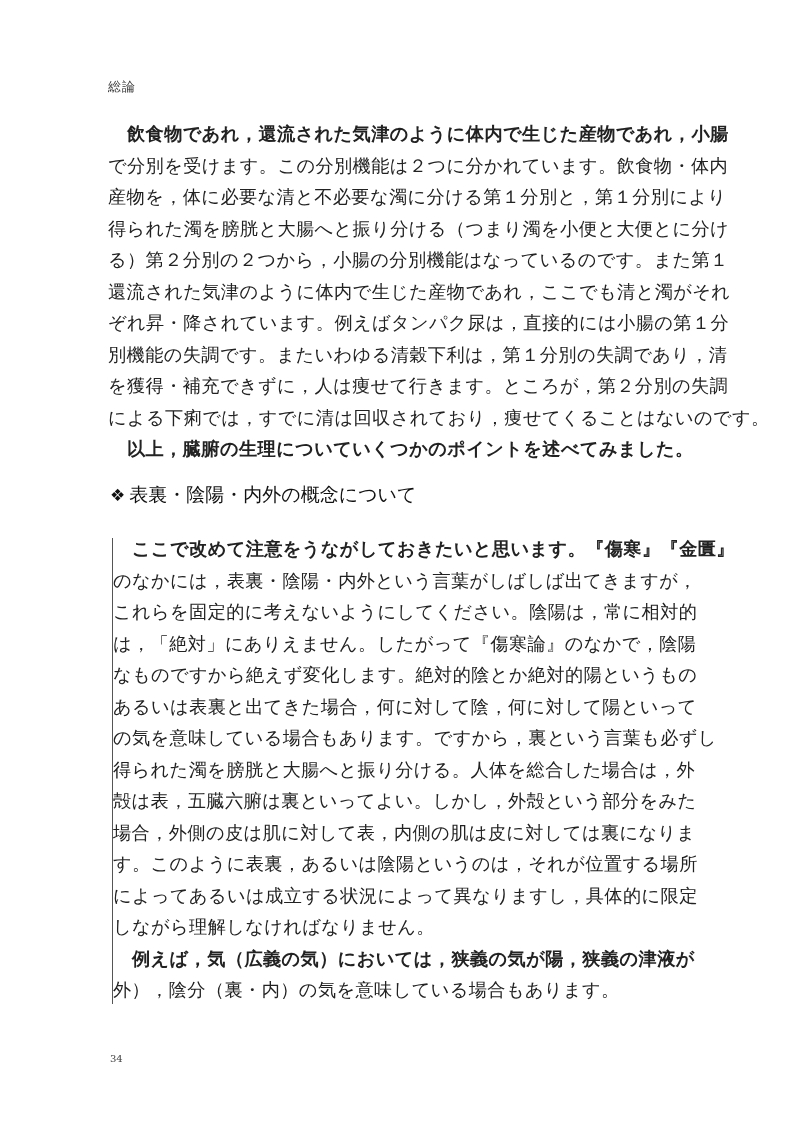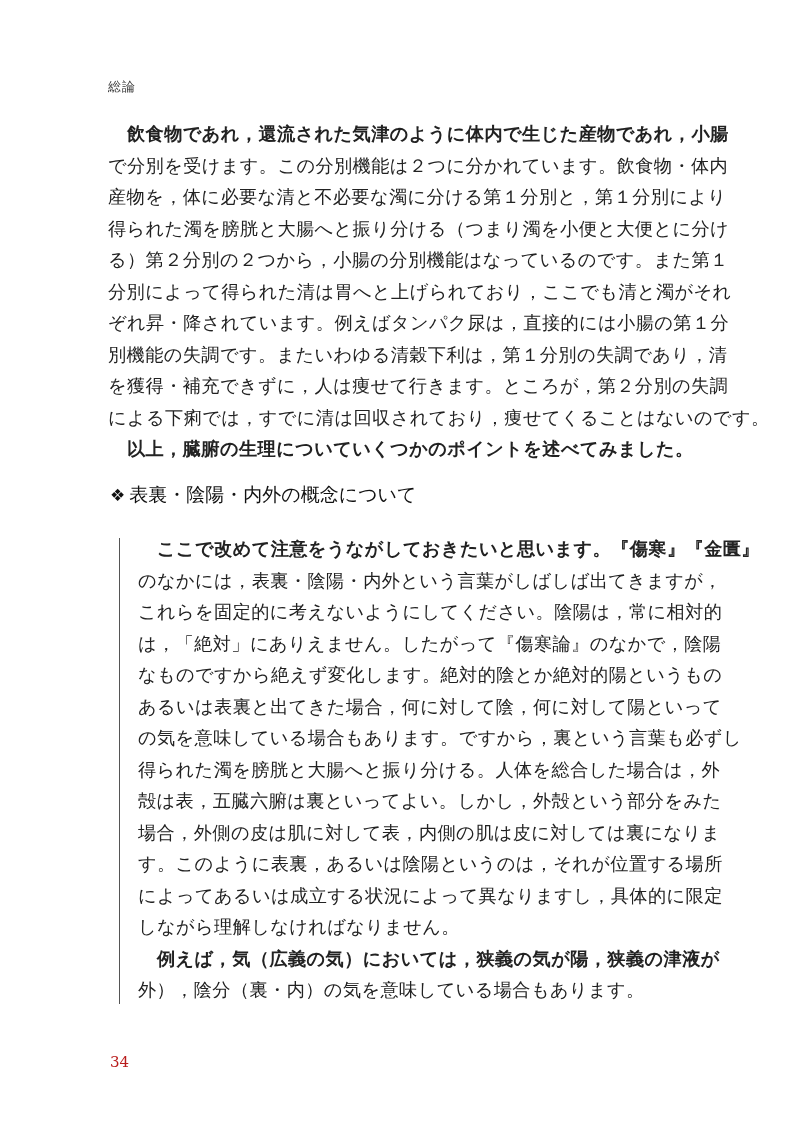--- a/index.html
+++ b/index.html
@@ -52,55 +52,54 @@
       display: flex;
       align-items: center;
     }
     .section-heading .diamond {
       font-size: 17px;
       margin-right: 4px;
       color: #111111;
     }
     .quote-block {
       position: absolute;
-      left: 119px;
+      left: 112px;
       top: 538px;
       width: 582px;
       border-left: 1.5px solid #555555;
-      padding-left: 18px;
       height: 466px;
     }
     .quote-block .line {
       font-size: 18.2px;
     }
     .quote-block .inner {
       position: relative;
       top: -5px;
     }
     .page-number {
       position: absolute;
       left: 110px;
       top: 1053px;
-      font-size: 15px;
+      font-size: 10px;
       font-family: "DejaVu Serif", "Liberation Serif", serif;
-      color: #b91c1c;
+      color: #404040;
     }
   </style>
 </head>
 <body>
 
 <div class="running-head">総論</div>
 
 <div class="body-block">
   <div class="line indent">飲食物であれ，還流された気津のように体内で生じた産物であれ，小腸</div>
   <div class="line">で分別を受けます。この分別機能は２つに分かれています。飲食物・体内</div>
   <div class="line">産物を，体に必要な清と不必要な濁に分ける第１分別と，第１分別により</div>
   <div class="line">得られた濁を膀胱と大腸へと振り分ける（つまり濁を小便と大便とに分け</div>
   <div class="line">る）第２分別の２つから，小腸の分別機能はなっているのです。また第１</div>
-  <div class="line">分別によって得られた清は胃へと上げられており，ここでも清と濁がそれ</div>
+  <div class="line">還流された気津のように体内で生じた産物であれ，ここでも清と濁がそれ</div>
   <div class="line">ぞれ昇・降されています。例えばタンパク尿は，直接的には小腸の第１分</div>
   <div class="line">別機能の失調です。またいわゆる清穀下利は，第１分別の失調であり，清</div>
   <div class="line">を獲得・補充できずに，人は痩せて行きます。ところが，第２分別の失調</div>
   <div class="line">による下痢では，すでに清は回収されており，痩せてくることはないのです。</div>
   <div class="line indent">以上，臓腑の生理についていくつかのポイントを述べてみました。</div>
 </div>
 
 <div class="section-heading">
   <span class="diamond">❖</span>
   <span>表裏・陰陽・内外の概念について</span>

